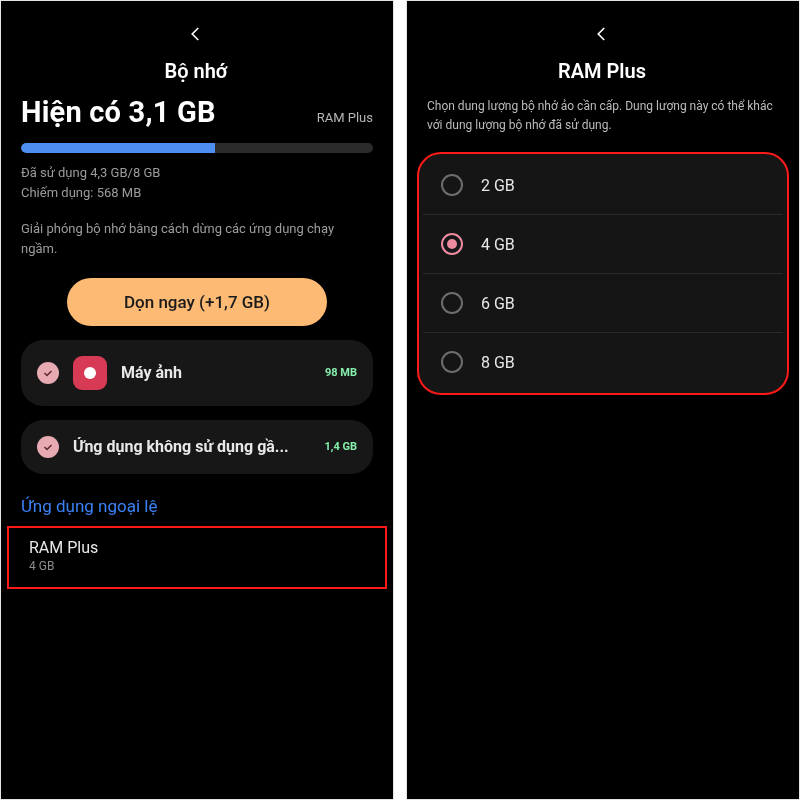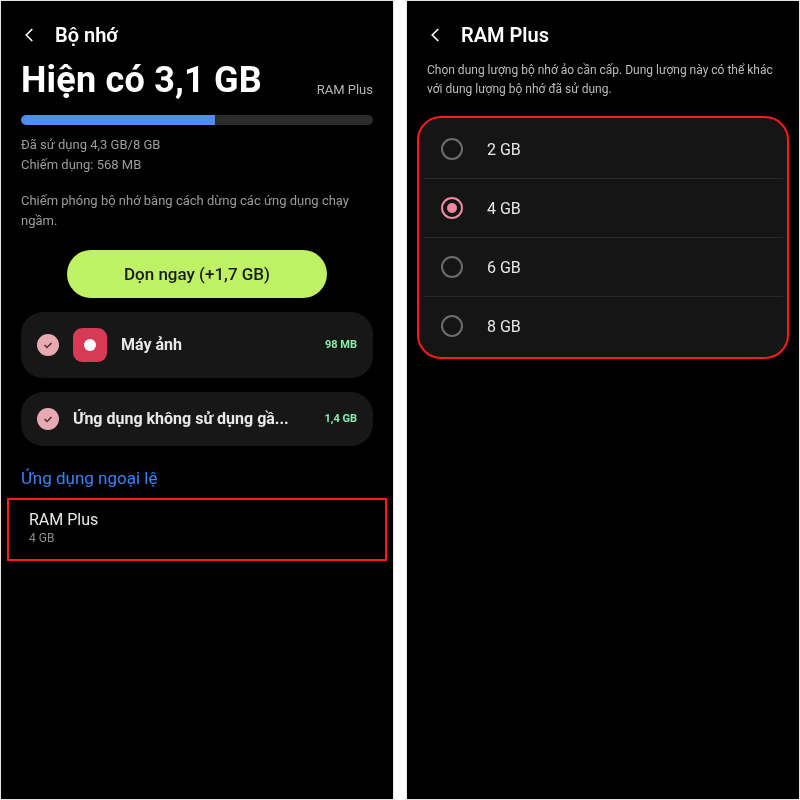--- a/index.html
+++ b/index.html
@@ -1,32 +1,32 @@
 <!DOCTYPE html>
 <html><head>
 <meta charset="utf-8">
 <style>
   * { box-sizing: border-box; margin: 0; padding: 0; }
   html, body { width: 800px; height: 800px; background: #fff; font-family: -apple-system, Roboto, "Segoe UI", Arial, sans-serif; }
   .stage { display: flex; width: 800px; height: 800px; gap: 12px; padding: 0; background: #fff; }
   .phone { flex: 1 1 50%; height: 100%; background: #000; color: #e8e8e8; overflow: hidden; position: relative; border: 1px solid #e5e5e5; }
-  .hdr { display: flex; align-items: center; gap: 14px; padding: 22px 20px 12px 18px; }
+  .hdr { display: flex; align-items: center; gap: 14px; padding: 22px 20px 12px 18px; flex-direction: column; }
   .back { width: 22px; height: 22px; display: inline-flex; align-items: center; justify-content: center; color: #fff; }
   .back svg { width: 18px; height: 18px; stroke: #fff; stroke-width: 2.2; fill: none; }
   .hdr-title { font-size: 20px; font-weight: 600; color: #fff; }
   .content { padding: 0 20px; }
-  .big { font-size: 36px; font-weight: 700; color: #fff; letter-spacing: 0.2px; }
+  .big { font-size: 29px; font-weight: 700; color: #fff; letter-spacing: 0.2px; }
   .row-between { display: flex; align-items: flex-end; justify-content: space-between; }
   .sub-right { font-size: 13px; color: #b6b6b6; padding-bottom: 4px; }
   .bar { height: 10px; border-radius: 6px; background: #2b2b2b; overflow: hidden; margin-top: 14px; position: relative; }
   .bar-fill { height: 100%; background: #4d8ef0; width: 55%; border-radius: 6px 0 0 6px; }
   .muted { font-size: 13px; color: #9c9c9c; line-height: 1.55; }
   .mt8 { margin-top: 10px; }
   .mt14 { margin-top: 16px; }
-  .pill { margin: 18px auto 0; display: block; width: 260px; text-align: center; padding: 14px 0; border-radius: 999px; background: #bef264; color: #1a1a1a; font-size: 17px; font-weight: 500; }
+  .pill { margin: 18px auto 0; display: block; width: 260px; text-align: center; padding: 14px 0; border-radius: 999px; background: #fdba74; color: #1a1a1a; font-size: 17px; font-weight: 500; }
   .card { background: #171717; border-radius: 22px; margin-top: 14px; padding: 4px 0; }
   .app { display: flex; align-items: center; gap: 14px; padding: 12px 16px; font-weight: bold; }
   .chk { width: 22px; height: 22px; border-radius: 50%; background: #e7aab2; display: inline-flex; align-items: center; justify-content: center; color: #5a2731; font-size: 13px; flex: 0 0 22px; }
   .chk svg { width: 12px; height: 12px; stroke: #5a2731; stroke-width: 3; fill: none; }
   .app-icon { width: 34px; height: 34px; border-radius: 9px; display: inline-flex; align-items: center; justify-content: center; flex: 0 0 34px; }
   .ic-camera { background: #d63a55; }
   .ic-camera::after { content: ""; width: 12px; height: 12px; border-radius: 50%; background: #fff; }
   .ic-messenger { background: #fff; position: relative; }
   .ic-messenger svg { width: 22px; height: 22px; }
   .app-name { flex: 1 1 auto; font-size: 16px; color: #e8e8e8; white-space: nowrap; overflow: hidden; text-overflow: ellipsis; }
@@ -37,21 +37,21 @@
   .rp-sub { font-size: 12px; color: #8b8b8b; margin-top: 2px; }
 
   
   .desc { font-size: 12px; color: #bcbcbc; line-height: 1.55; padding: 2px 20px 10px; }
   .radio-card { background: #151515; border-radius: 24px; margin: 8px 10px 0; border: 2px solid #ff1a1a; padding: 2px 4px; }
   .radio-row { display: flex; align-items: center; gap: 18px; padding: 18px 18px; border-top: 1px solid #2a2a2a; }
   .radio-row:first-child { border-top: none; }
   .radio { width: 22px; height: 22px; border-radius: 50%; border: 2px solid #6d6d6d; display: inline-flex; align-items: center; justify-content: center; flex: 0 0 22px; }
   .radio.sel { border-color: #ec8aa0; }
   .radio.sel::after { content: ""; width: 10px; height: 10px; border-radius: 50%; background: #ec8aa0; }
-  .radio-label { font-size: 16px; color: #e8e8e8; margin-left: 6px; }
+  .radio-label { font-size: 16px; color: #e8e8e8; }
 </style>
 </head>
 <body>
 
 <div class="stage">
 
   <div class="phone">
     <div class="hdr">
       <span class="back">
         <svg viewBox="0 0 24 24">
@@ -64,21 +64,21 @@
     <div class="content">
       <div class="row-between">
         <div class="big">Hiện có 3,1 GB</div>
         <div class="sub-right">RAM Plus</div>
       </div>
       <div class="bar">
         <div class="bar-fill"></div>
       </div>
       <div class="muted mt8">Đã sử dụng 4,3 GB/8 GB</div>
       <div class="muted">Chiếm dụng: 568 MB</div>
-      <div class="muted mt14">Chiếm phóng bộ nhớ bằng cách dừng các ứng dụng chạy ngầm.</div>
+      <div class="muted mt14">Giải phóng bộ nhớ bằng cách dừng các ứng dụng chạy ngầm.</div>
 
       <div class="pill">Dọn ngay (+1,7 GB)</div>
 
       <div class="card">
         <div class="app">
           <span class="chk">
               <svg viewBox="0 0 24 24">
                 <polyline points="5 12 10 17 19 8"></polyline>
               </svg>
             </span>

